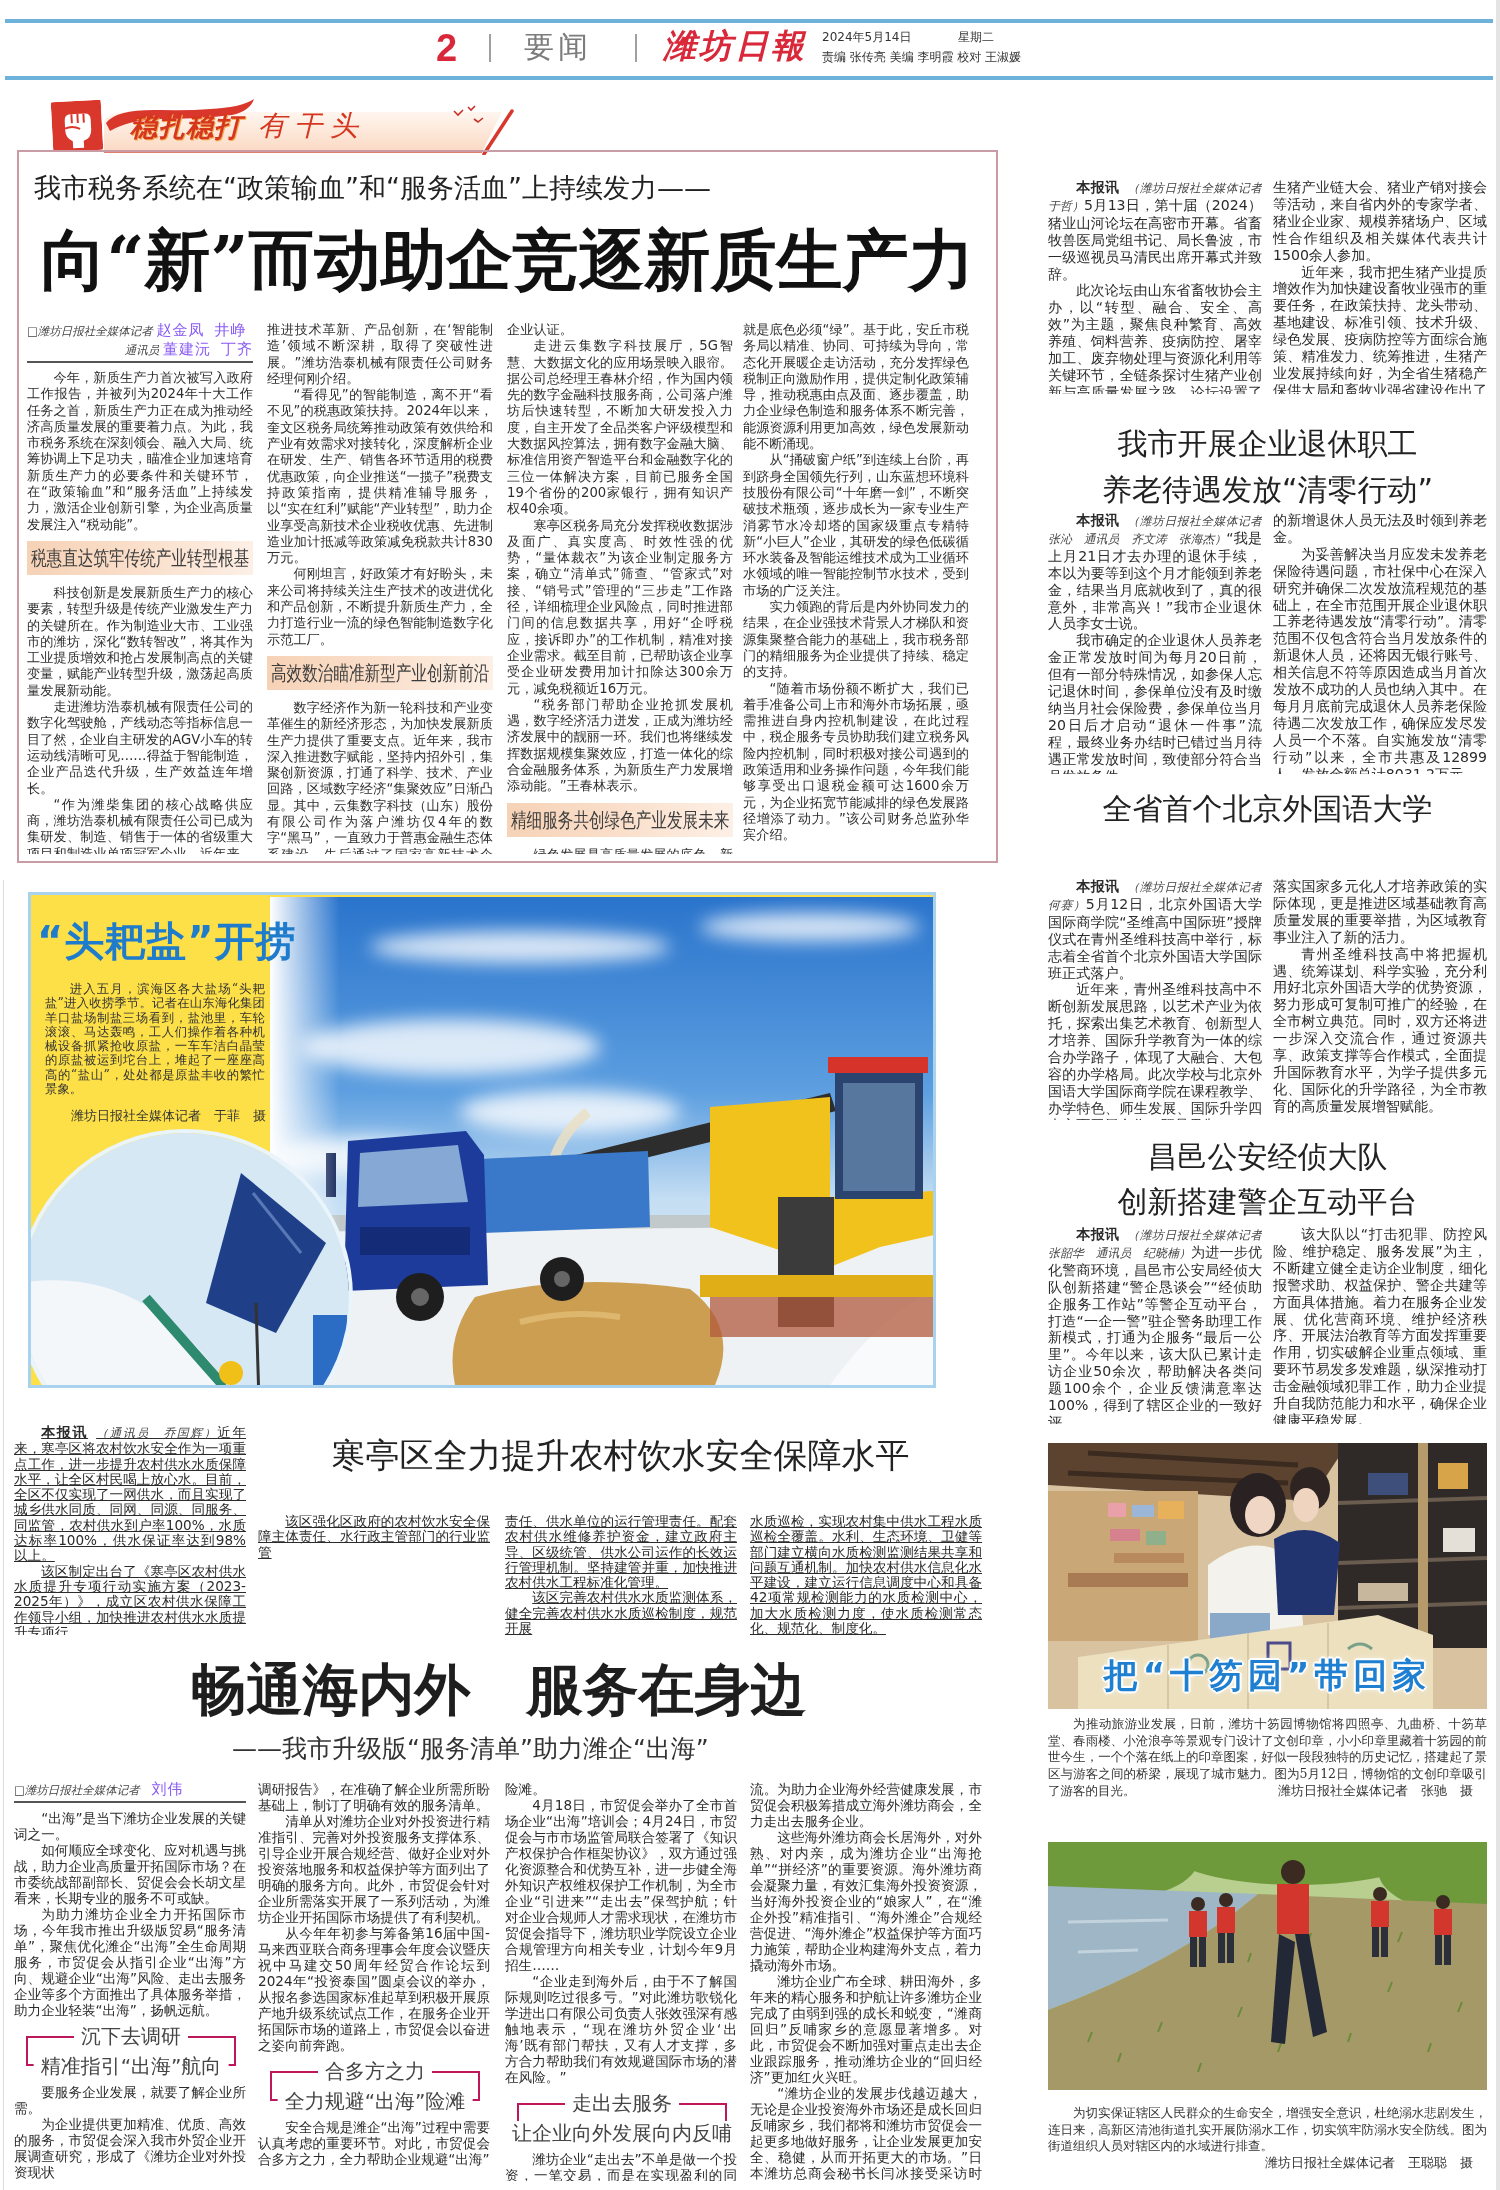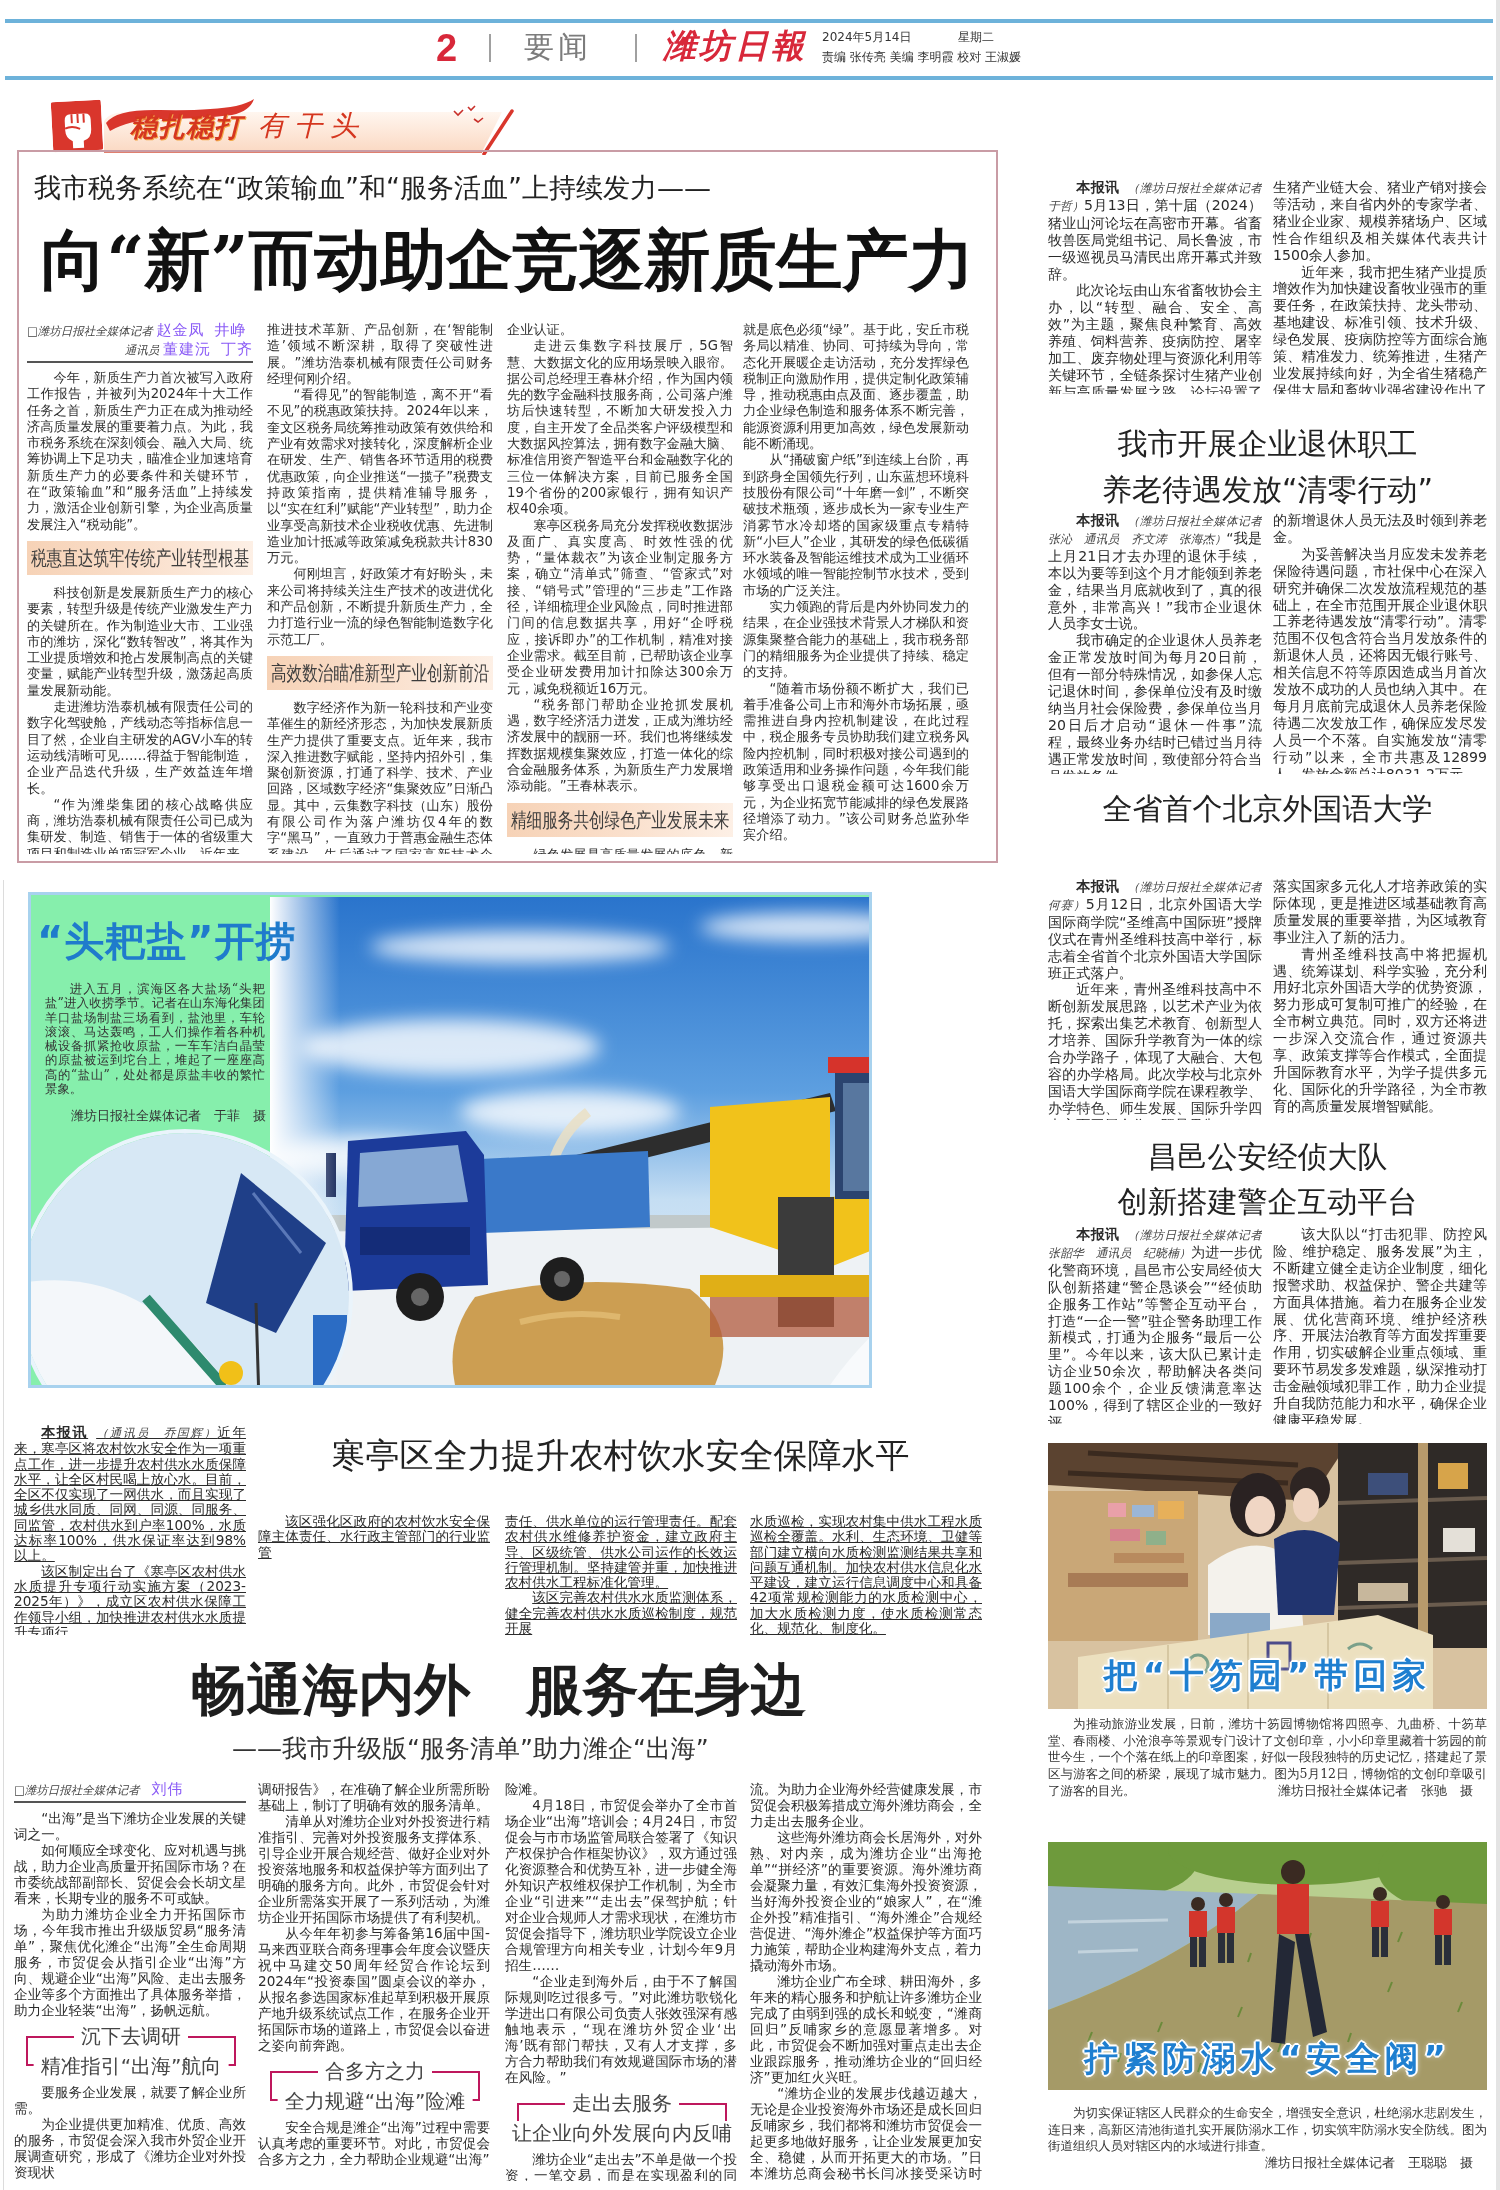--- a/index.html
+++ b/index.html
@@ -29,21 +29,21 @@
 .mcol{position:absolute;top:322px;width:226px;height:532px;overflow:hidden;font-size:13.2px;line-height:16.3px;text-align:justify;color:#2e2e2e;}
 .mcol p{text-indent:2em;}
 .cont{text-indent:0 !important;}
 .msub{margin:8px -2px 10px;height:34px;line-height:34px;padding-left:6px;background:linear-gradient(90deg,#f6d2b6 0%,#fadfcb 50%,#fdf0e6 100%);white-space:nowrap;overflow:hidden;color:#3d3d3d;}
 .msub span{display:inline-block;font-size:15.6px;transform:scaleY(1.3);}
 .byline{font-size:11.5px;line-height:19px;border-bottom:2px solid #555;padding-bottom:1px;margin-bottom:7px;white-space:nowrap;}
 .lbl{font-family:"DejaVu Serif",serif;font-style:italic;color:#444;}
 .nm{font-size:15px;color:#8b5cf6;letter-spacing:1px;font-family:Liberation Mono, monospace;}
 .byline .r{text-align:right;}
 
-.salt-box{left:28px;top:892px;width:844px;height:496px;border:3px solid #a8d2ee;overflow:hidden;background:#86efac;}
+.salt-box{left:28px;top:892px;width:908px;height:496px;border:3px solid #a8d2ee;overflow:hidden;background:#fde047;}
 .salt-photo{left:239px;top:2px;}
 .salt-title{left:6px;top:22px;font:bold 40px/48px "DejaVu Sans",sans-serif;color:#1f7bcc;letter-spacing:1px;white-space:nowrap;}
 .salt-caption{left:14px;top:87px;width:220px;font:12.4px/14.3px "DejaVu Serif",serif;text-indent:2em;text-align:justify;color:#333;}
 .salt-credit{left:40px;top:213px;font-size:13px;line-height:16px;color:#333;white-space:nowrap;}
 .salt-inset{left:-14px;top:234px;width:336px;height:336px;border-radius:50%;overflow:hidden;border:4px solid #eaf4fb;}
 
 .hcol{position:absolute;width:232px;overflow:hidden;font-size:13.6px;line-height:15.3px;text-align:justify;}
 .hcol p{text-indent:2em;text-decoration:underline;}
 .h-title{left:258px;top:1433px;width:725px;text-align:center;font-size:34px;line-height:44px;color:#222;white-space:nowrap;}
 .lead{font-weight:bold;font-size:14px;margin-right:8px;}
@@ -421,18 +421,17 @@
           <rect x="1" y="33" width="7" height="30" fill="#2a2f3a"></rect>
         </g>
       <g transform="translate(245,30)">
           <circle cx="0" cy="0" r="12" fill="#3a2a22"></circle>
           <rect x="-16" y="12" width="32" height="50" fill="#d3362c"></rect>
           <path d="M-14 62 L-22 170 L-8 172 L2 70 Z" fill="#232836"></path>
           <path d="M2 62 L20 165 L34 160 L16 62 Z" fill="#232836"></path>
         </g>
     </svg>
   </div>
-  <div class="a photo-title" style="top:2038px">拧紧防溺水“安全阀”</div>
   <div class="a caption" style="top:2105px">
     <p>为切实保证辖区人民群众的生命安全，增强安全意识，杜绝溺水悲剧发生，连日来，高新区清池街道扎实开展防溺水工作，切实筑牢防溺水安全防线。图为街道组织人员对辖区内的水域进行排查。</p>
     <div class="credit">潍坊日报社全媒体记者　王聪聪　摄</div>
   </div>
 </div>
 
 </body></html>

